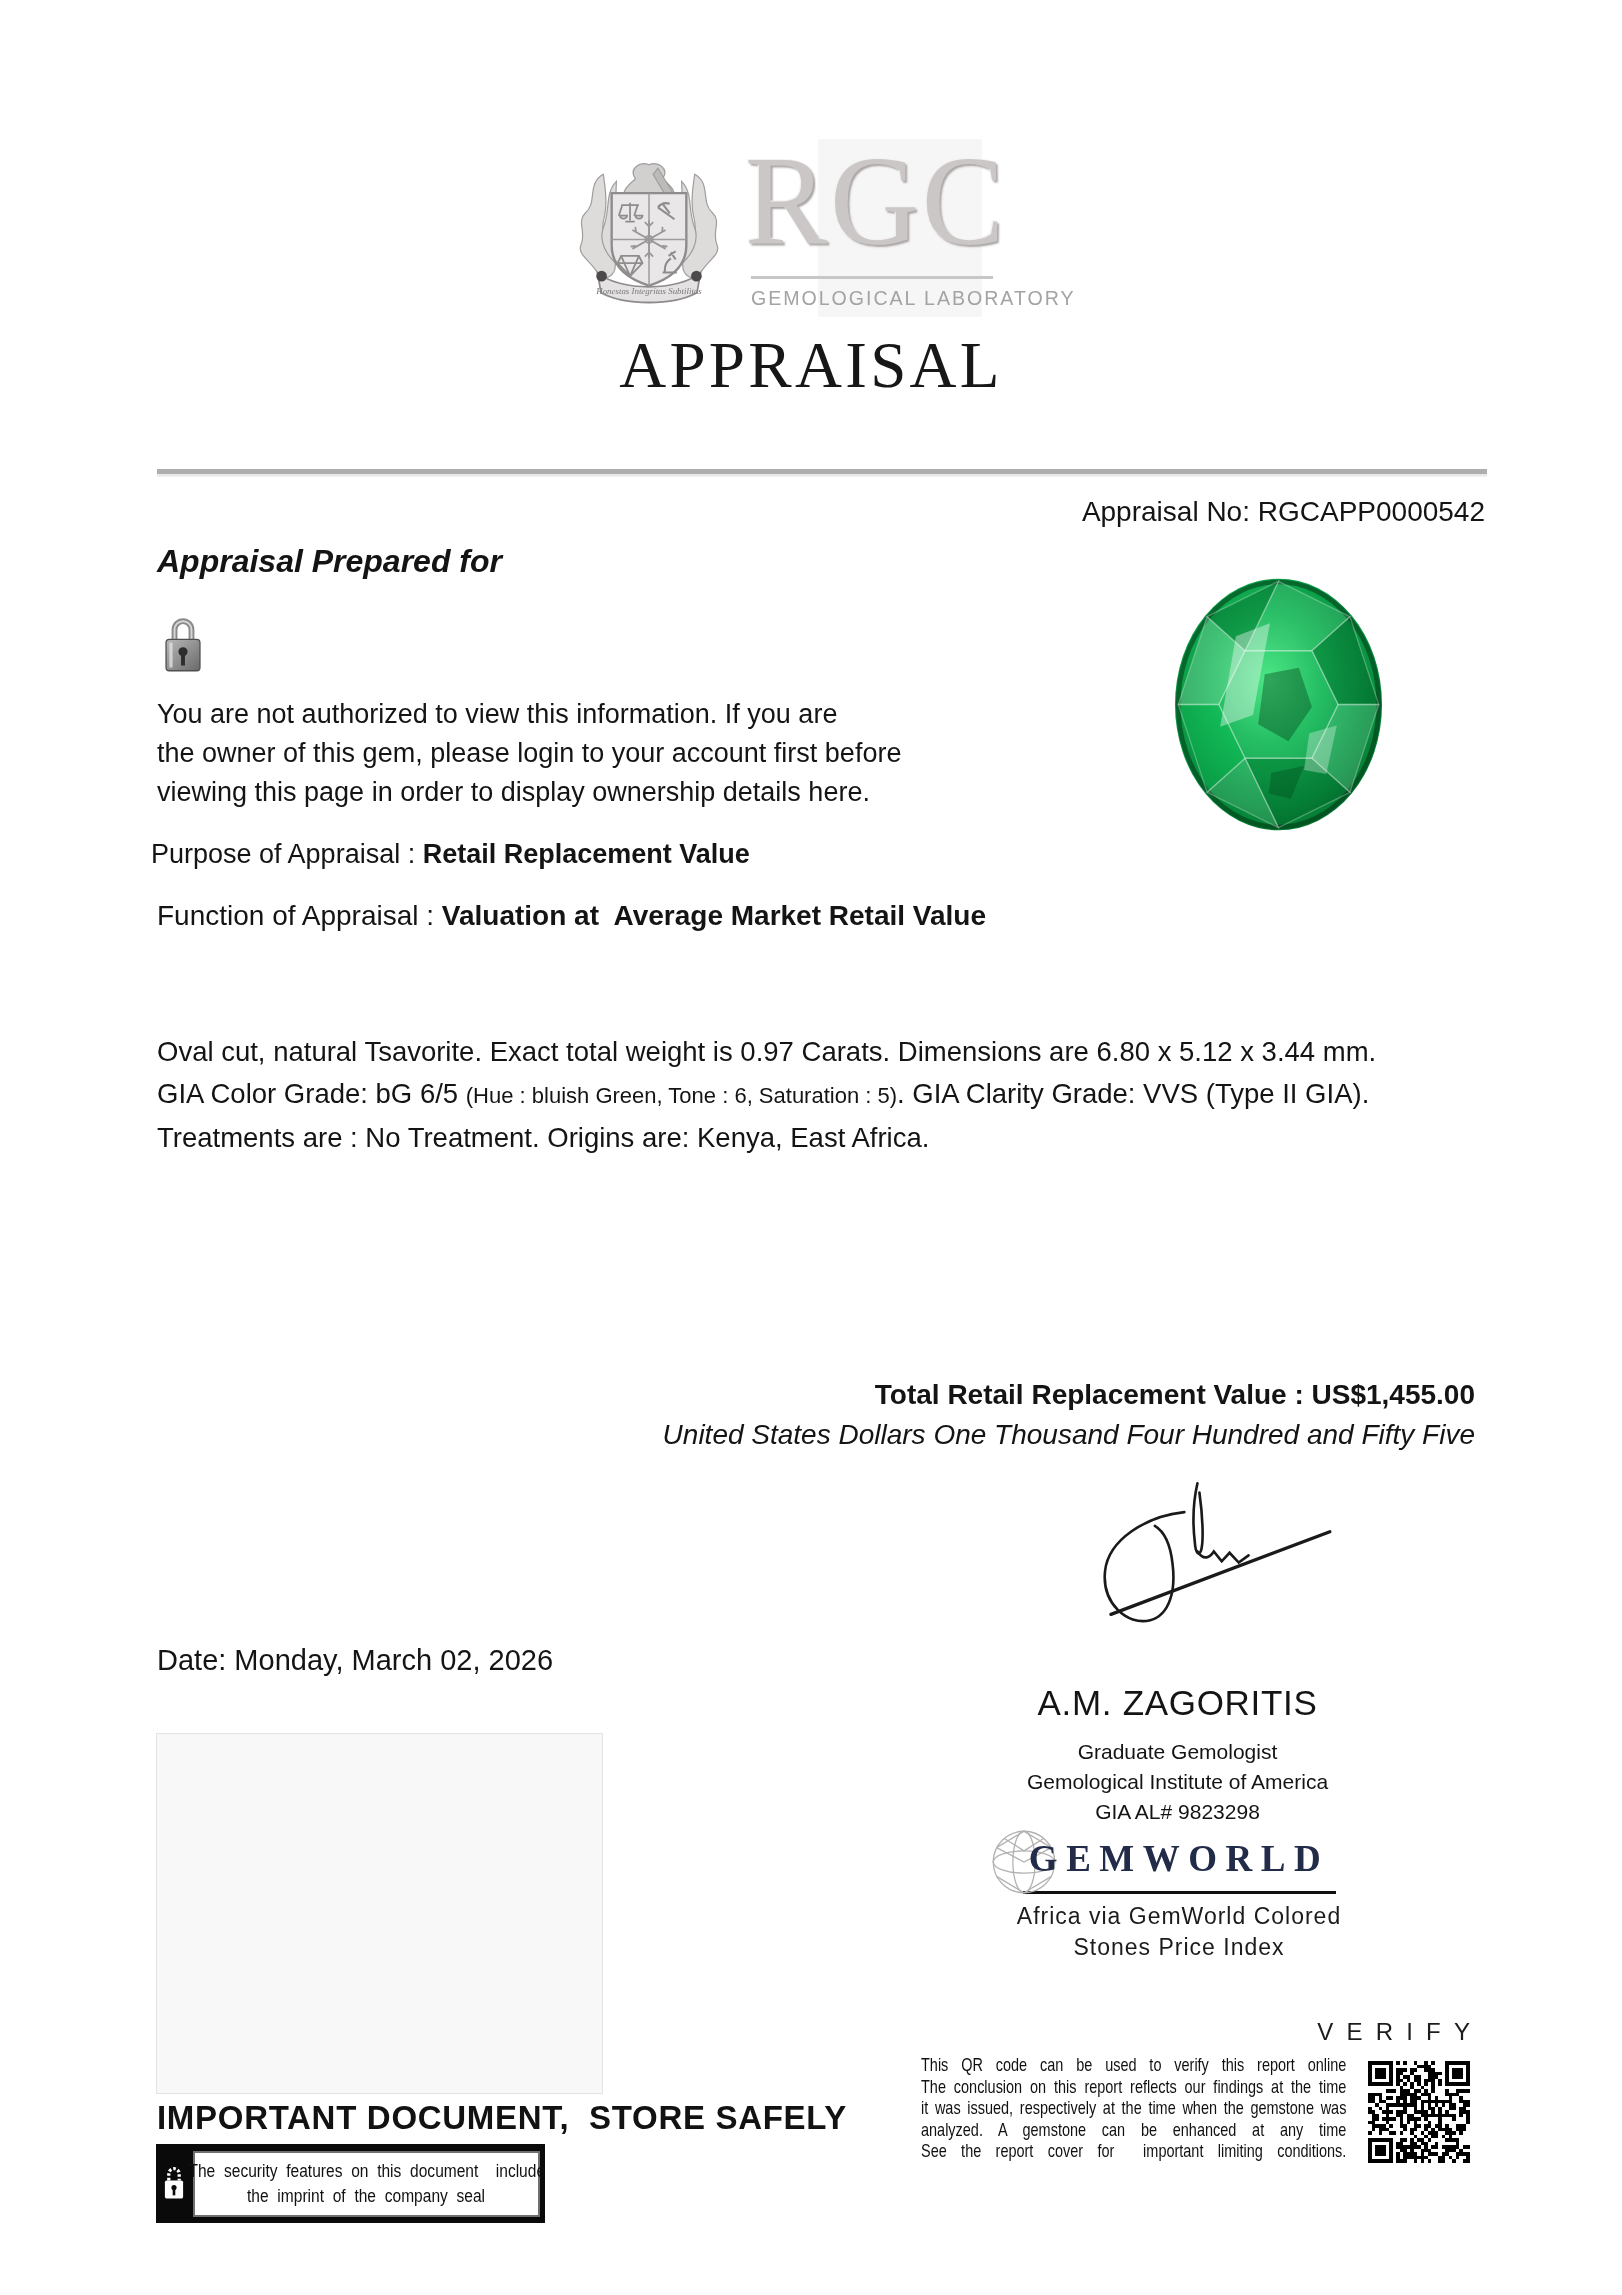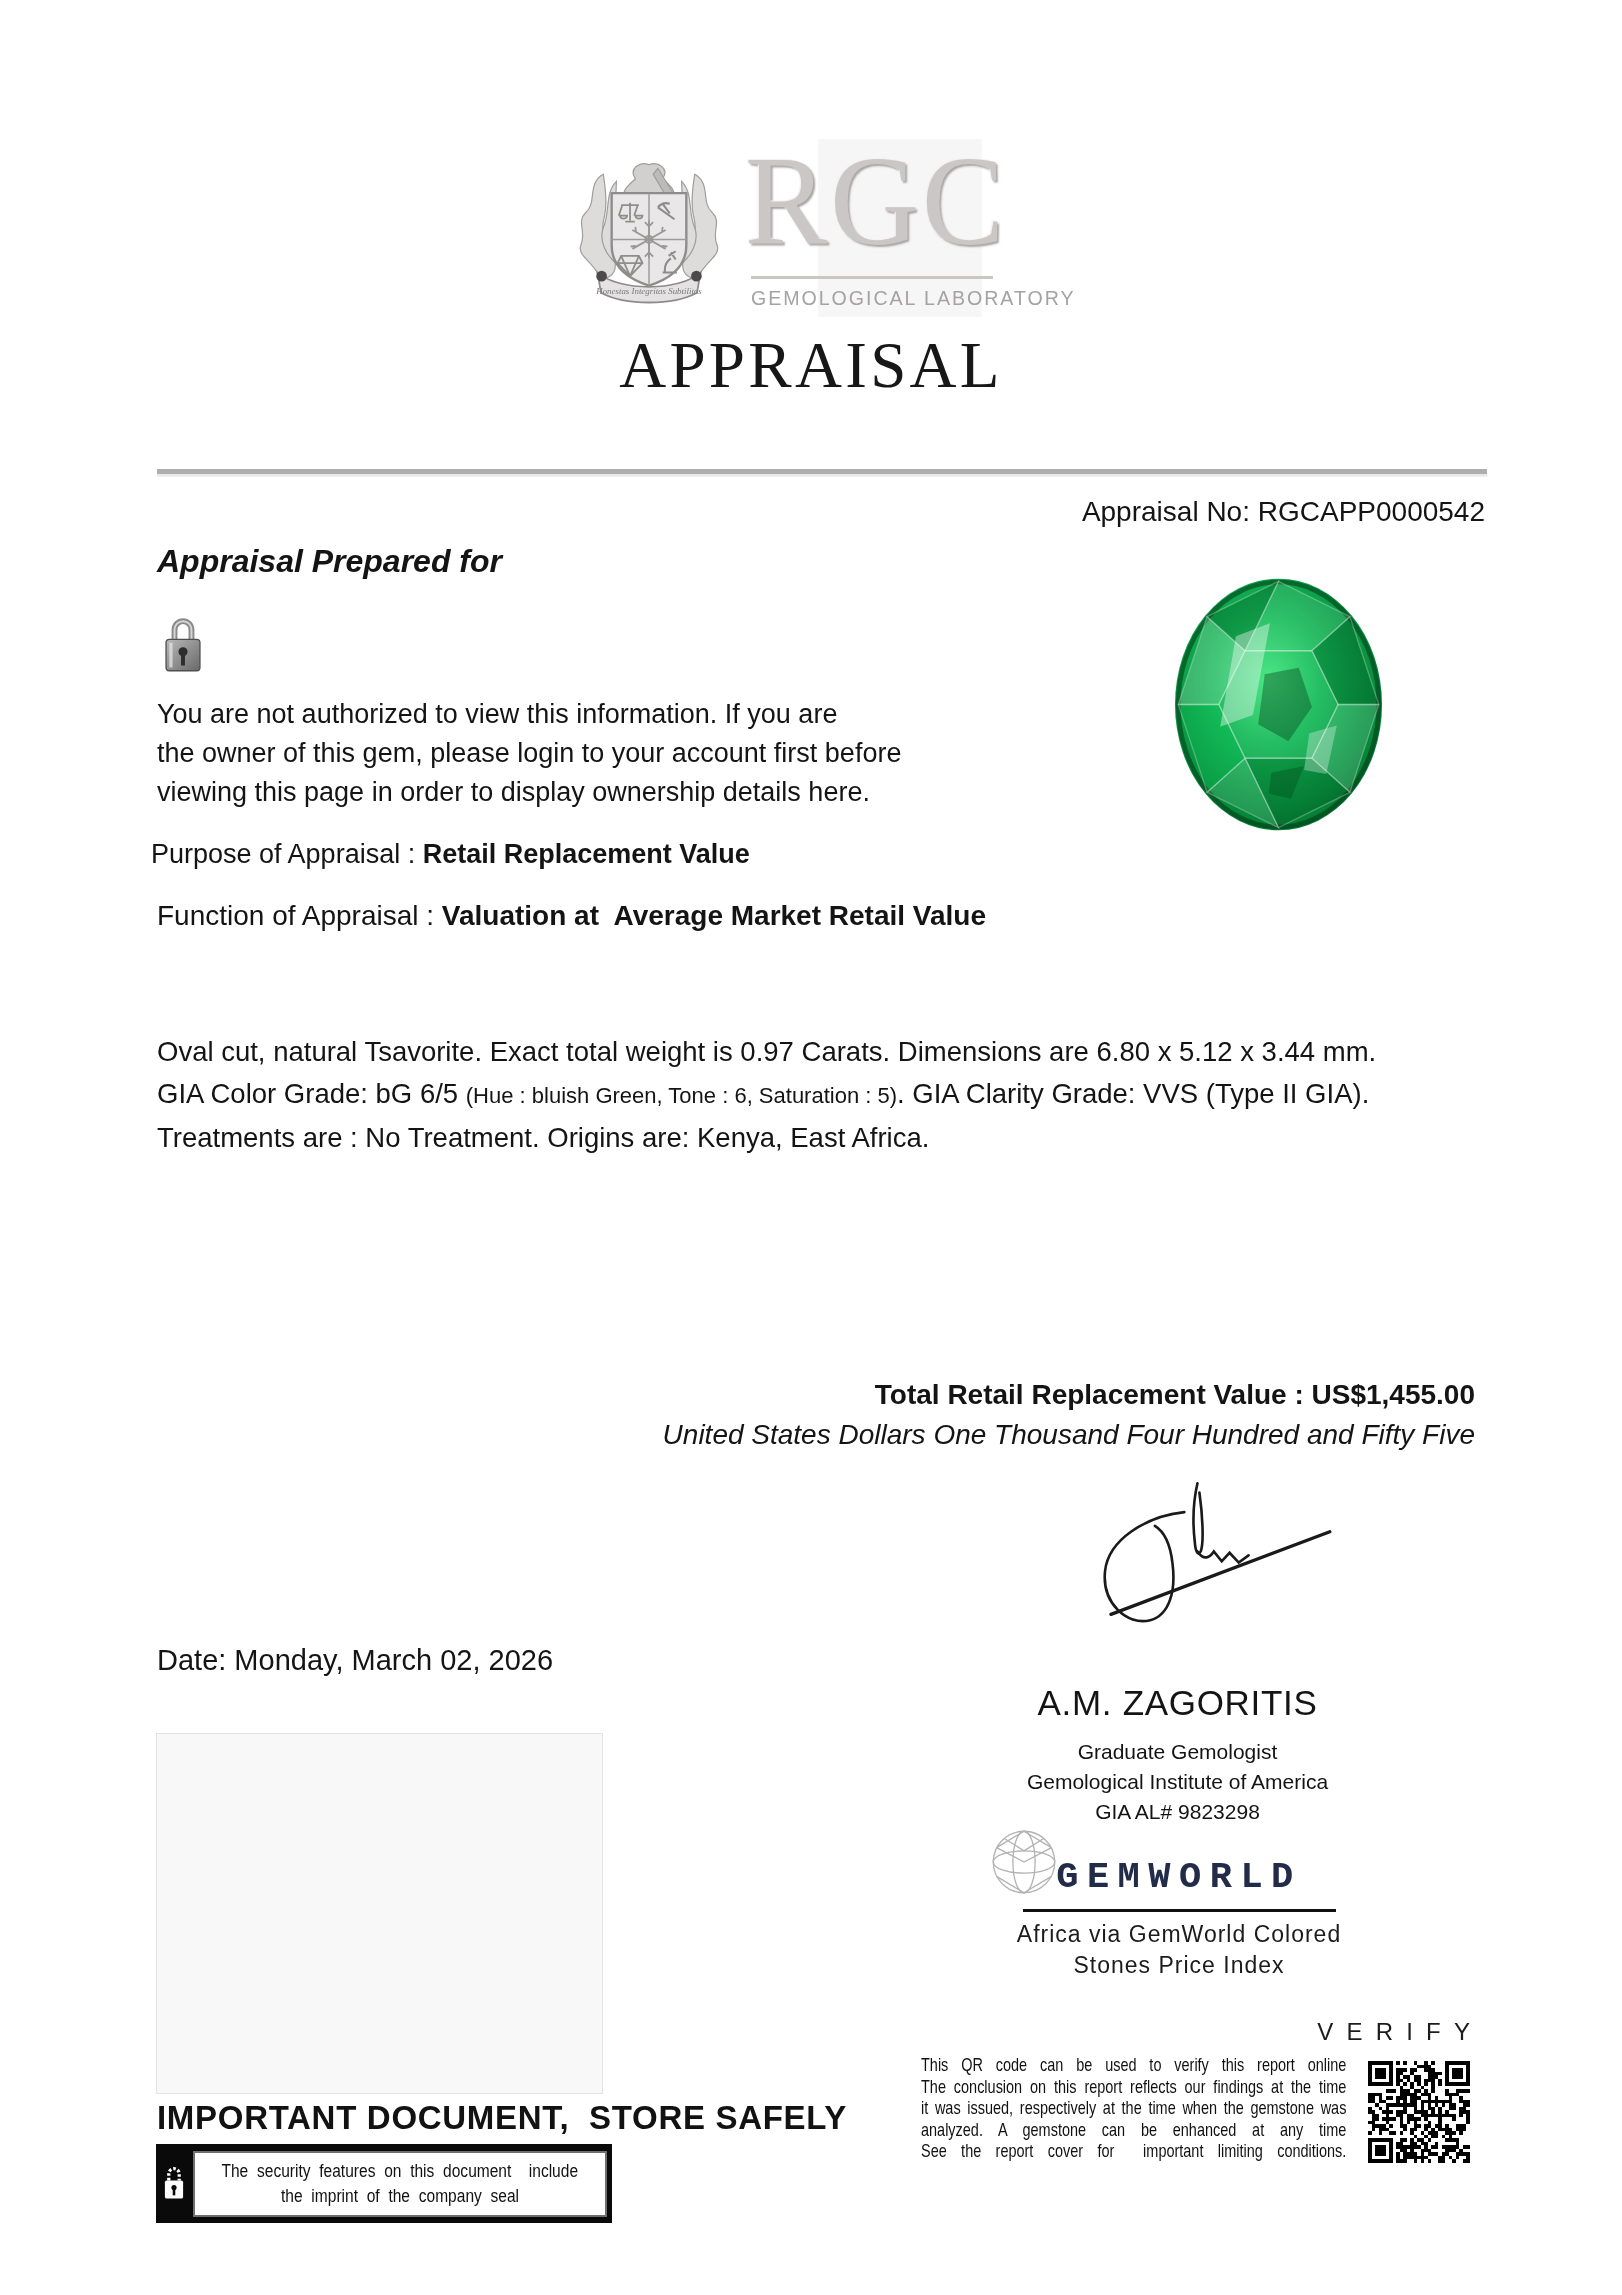--- a/index.html
+++ b/index.html
@@ -63,39 +63,39 @@
   .signatory-sub.first { margin-top:17px; }
 
   
   .attachment-placeholder { left:156px; top:1733px; width:445px; height:359px;
     background:#f8f8f8; border:1.3px solid #e3e3e3; }
 
   
   .gemworld { left:989px; top:1824px; width:380px; text-align:center; }
   .globe-icon { position:absolute; left:1.3px; top:3.9px; width:68px; height:68px; }
   .gemworld-wordmark {
-    position:relative; margin-top:32px;
-    font-family:Liberation Mono, monospace; font-weight:600; font-size:37px;
+    position:relative; margin-top:13px;
+    font-family:Liberation Serif, serif; font-weight:600; font-size:37px;
     letter-spacing:8.5px; color:#222c49; white-space:nowrap;
   }
   .gemworld-rule { width:313px; height:3.9px; background:#101010; margin:10.5px auto 0; }
   .pricing-caption { font-size:23px; letter-spacing:1px; margin-top:8.5px; color:#1b1b1b; }
 
   
   .verify-label { right:152px; top:2018px; font-size:24px; letter-spacing:0.55em;
                   margin-right:-0.55em; color:#1c1c1c; }
   .qr-code { left:1368px; top:2061px; width:102px; height:102px; }
   .verify-note { left:921px; top:2055px; width:520px; font-size:17.7px; line-height:21.6px;
                  transform:scaleX(0.818); transform-origin:left top; color:#111; }
   .verify-note > div { text-align:justify; text-align-last:justify; }
 
   
   .important-warning { left:157px; top:2099px; font-size:33px; font-weight:bold;
                        letter-spacing:0.7px; color:#121212; }
-  .security-banner { left:156px; top:2144px; width:456px; height:79px; background:#0a0a0a; }
+  .security-banner { left:156px; top:2144px; width:389px; height:79px; background:#0a0a0a; }
   .security-inner { position:absolute; left:37px; top:6.5px; right:5.2px; bottom:6.5px;
     background:#ffffff; border:2px solid #6f6f6f;
     display:flex; flex-direction:column; justify-content:center; align-items:center; }
   .security-text { font-size:18.3px; word-spacing:5.2px; width:max-content;
                    transform:scaleX(0.85); color:#111; }
   .security-text + .security-text { margin-top:3.9px; }
   .security-lock-icon { position:absolute; left:5.2px; top:19.6px; width:26px; height:38px; }
 </style>
 </head>
 <body>

